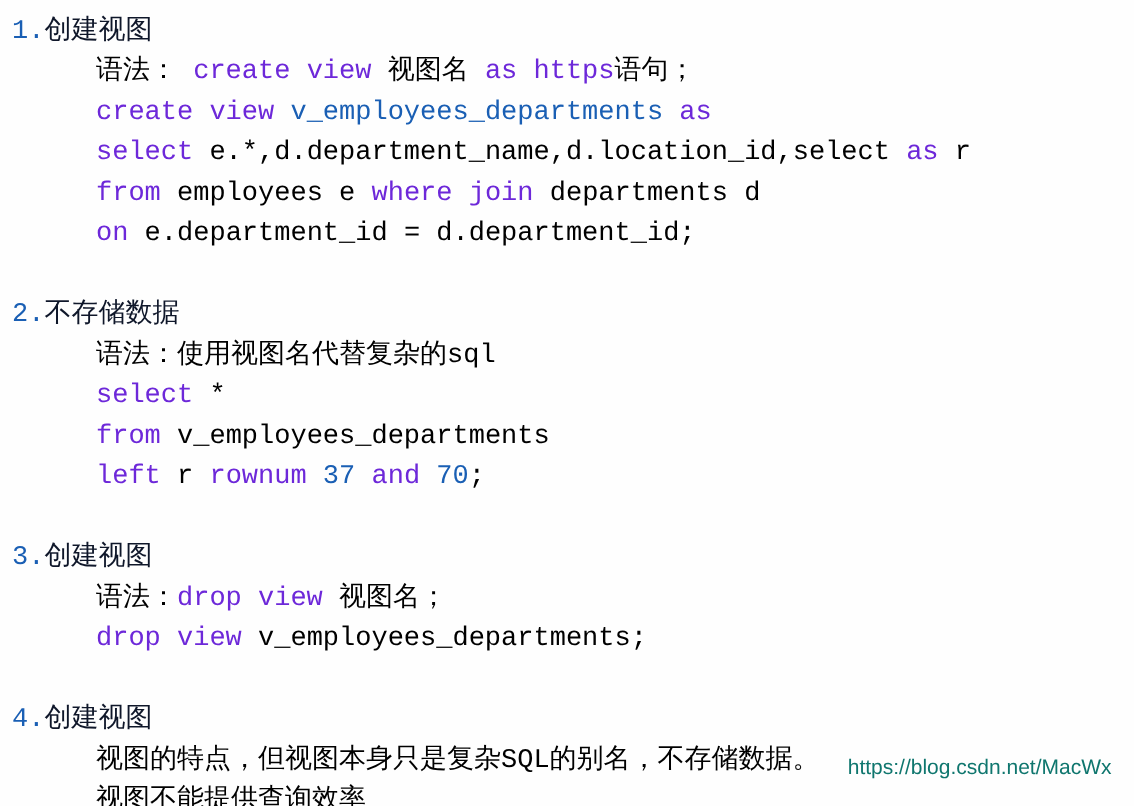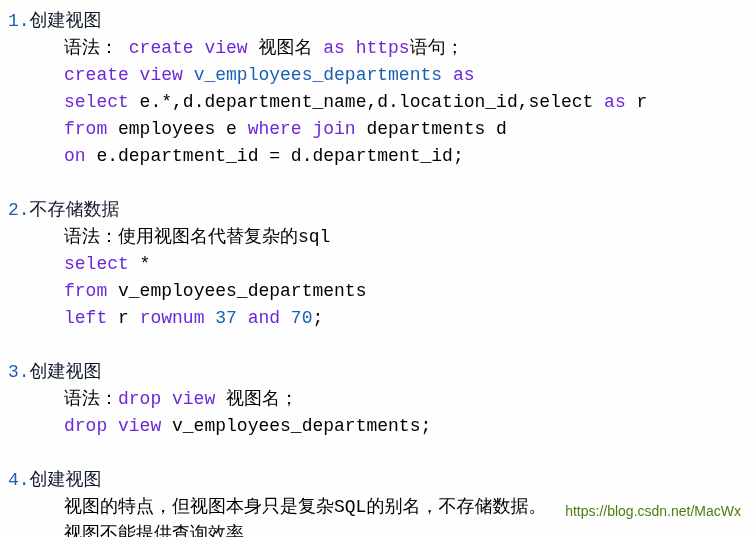--- a/index.html
+++ b/index.html
@@ -19,21 +19,21 @@
     .num { color: #1a5fb4; }
     .header-text { color: #0f172a; }
     .indent { padding-left: 56px; }
     .kw { color: #6d28d9; text-align: center; }
     .id { color: #1a5fb4; }
     .sym { color: #000; }
     .watermark {
       position: absolute;
       right: 15px;
       bottom: 15px;
-      color: #4d7c0f;
+      color: #0f766e;
       font-size: 14px;
       font-family: Arial, sans-serif;
     }
   </style>
 </head>
 <body>
 
 <div class="line"><span class="num">1.</span><span class="header-text">创建视图</span></div>
 <div class="line indent"><span>语法： </span><span class="kw">create view</span><span> 视图名 </span><span class="kw">as https</span><span>语句；</span></div>
 <div class="line indent"><span class="kw">create view</span><span class="id"> v_employees_departments </span><span class="kw">as</span></div>

